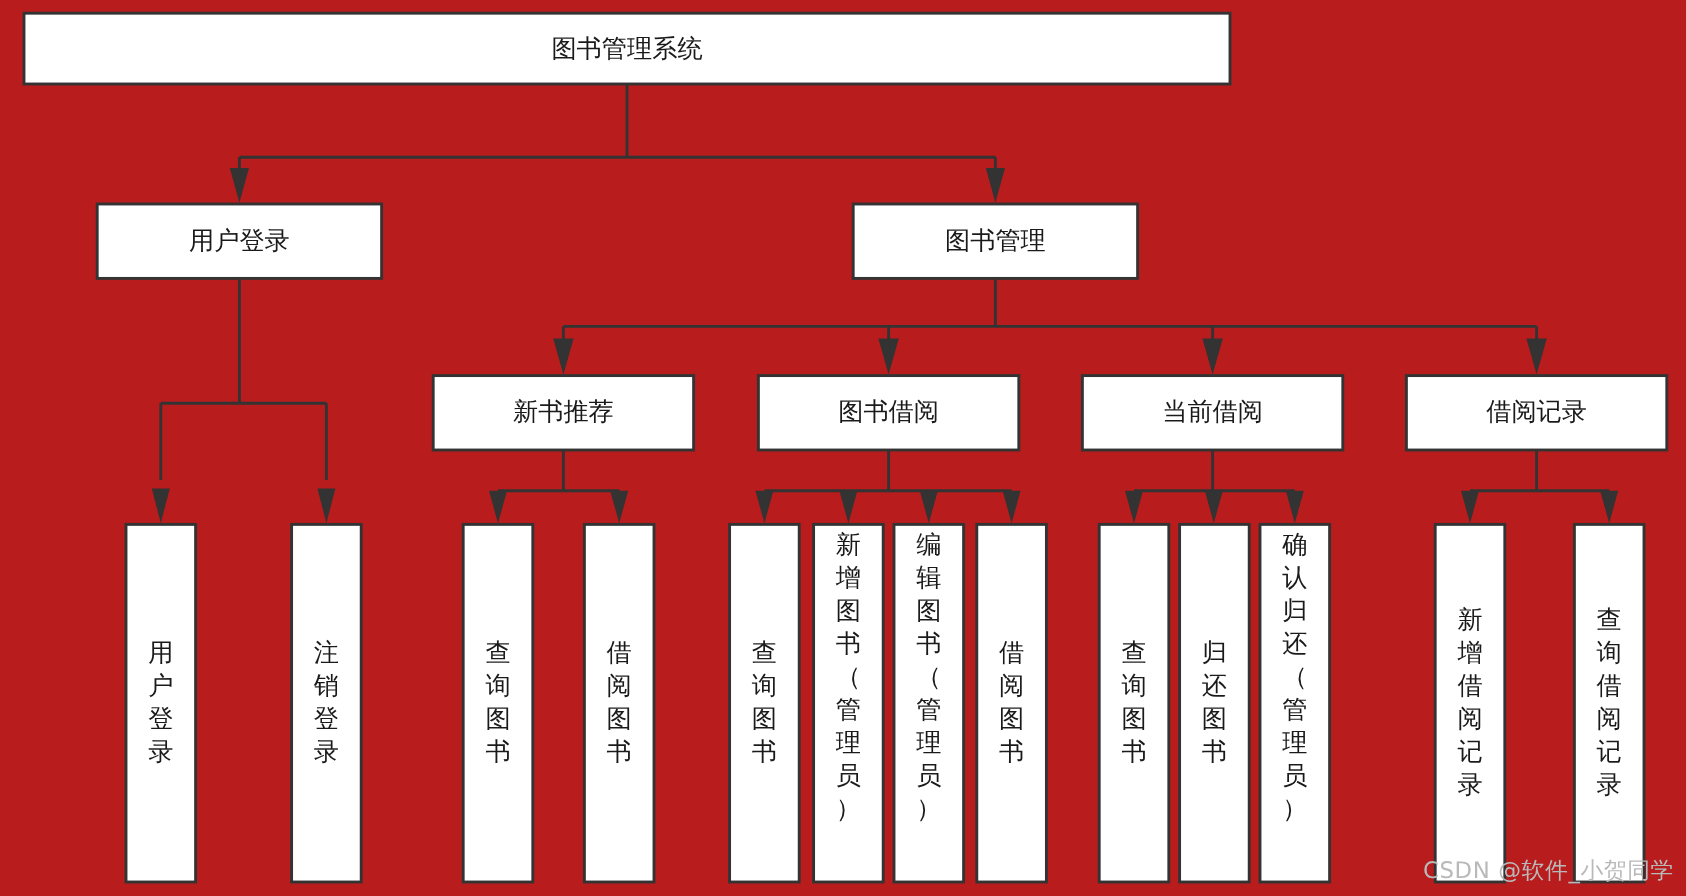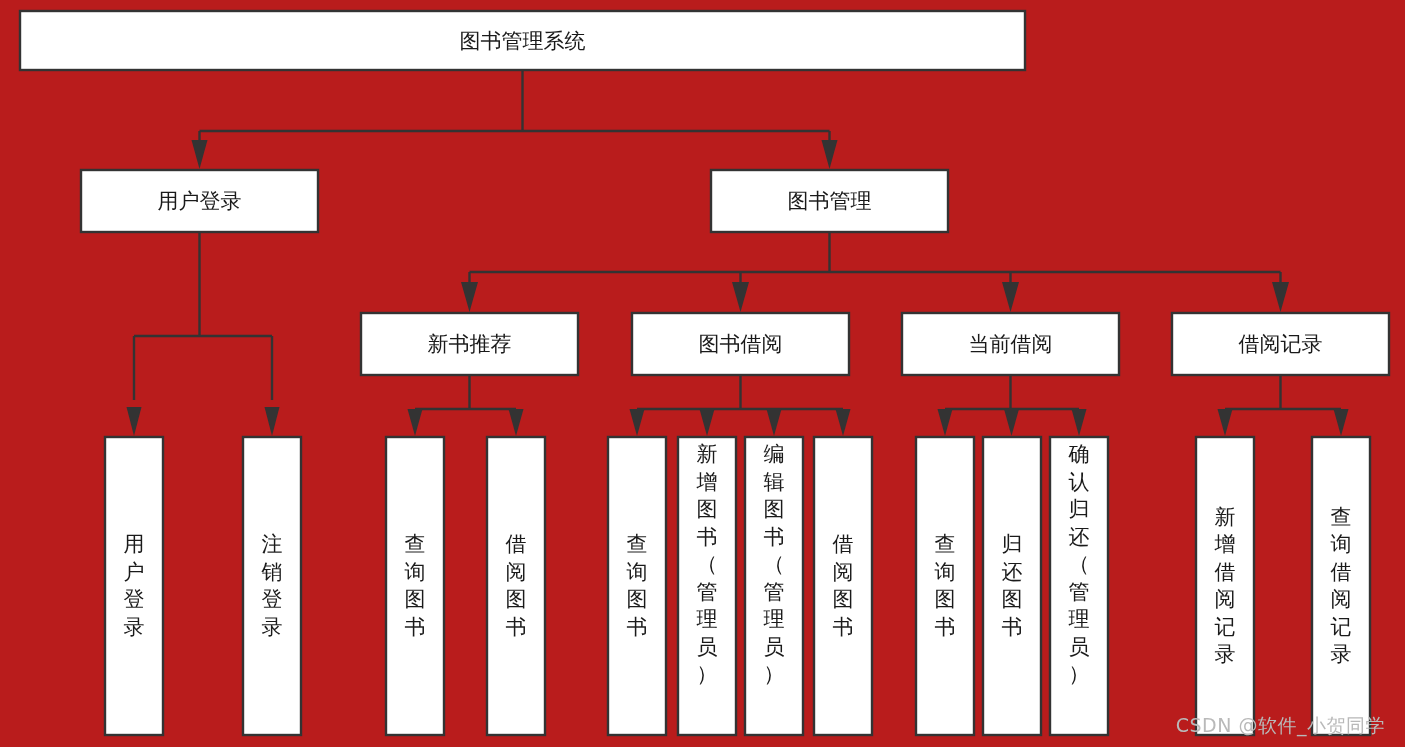--- a/index.html
+++ b/index.html
@@ -48,21 +48,21 @@
     white-space: pre;
   }
   .node-label-v {
     font-family: "DejaVu Sans", "Liberation Sans", sans-serif;
     font-size: 21px;
     fill: #1a1a1a;
     text-anchor: middle;
   }
   .watermark-text {
     position: absolute;
-    right: 20px;
+    right: 10px;
     bottom: 8px;
     font-family: "DejaVu Sans", "Liberation Sans", sans-serif;
     font-size: 19px;
     color: #b9b9b9;
     letter-spacing: 0.5px;
     white-space: nowrap;
     pointer-events: none;
   }
 </style>
 </head>

